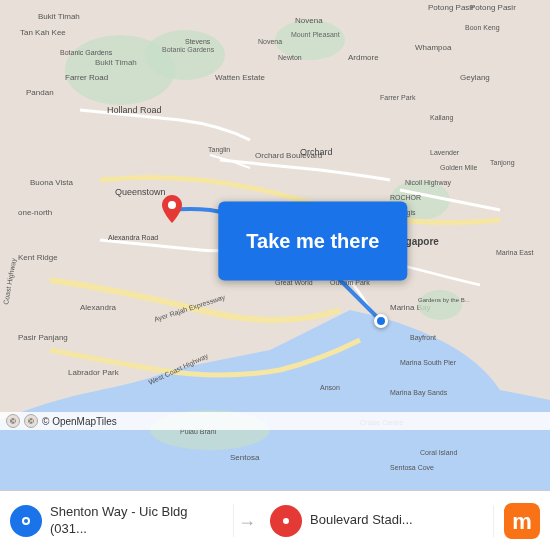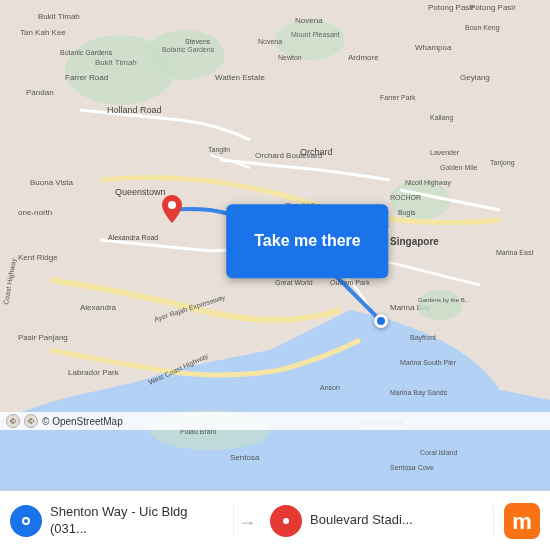--- a/index.html
+++ b/index.html
@@ -23,21 +23,21 @@
     #take-me-there-btn {
       position: absolute;
       top: 50%;
       left: 50%;
       transform: translate(-30%, -55%);
       background: #1a73e8;
       color: white;
       border: none;
       border-radius: 6px;
       padding: 28px 28px;
-      font-size: 16px;
+      font-size: 20px;
       font-weight: bold;
       cursor: pointer;
       white-space: nowrap;
       box-shadow: 0 2px 8px rgba(0,0,0,0.3);
       z-index: 10;
     }
 
     
     #bottom-bar {
       width: 550px;
@@ -255,21 +255,21 @@
   
   <div class="map-dot" style="left: 374px; top: 314px; background: #1a73e8; border: 3px solid white; box-shadow: 0 1px 4px rgba(0,0,0,0.4);"></div>
 
   
   <button id="take-me-there-btn">Take me there</button>
 
   
   <div id="attribution-bar">
     <span class="attrib-circle">©</span>
     <span class="attrib-circle">©</span>
-    <span>© OpenStreetMap</span>
+    <span>© OpenMapTiles</span>
   </div>
 </div>
 
 <div id="bottom-bar">
 
   <div class="bottom-item">
     <div class="station-icon blue">
       <svg width="18" height="18" viewBox="0 0 18 18">
         <circle cx="9" cy="9" r="7" fill="#1a73e8"></circle>
         <circle cx="9" cy="9" r="4" fill="white"></circle>

